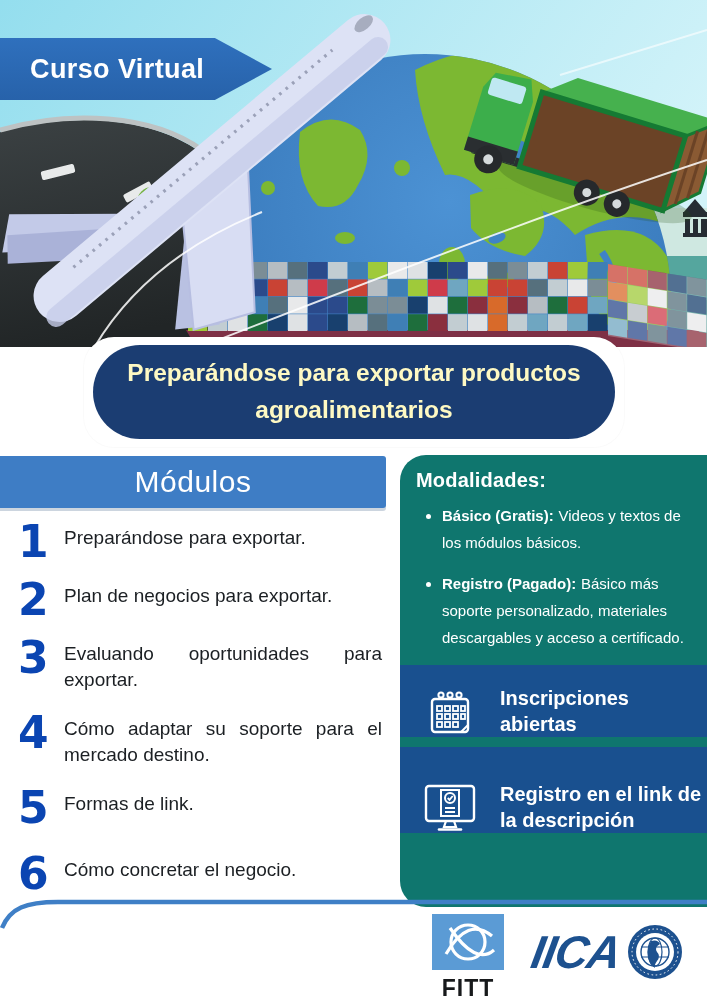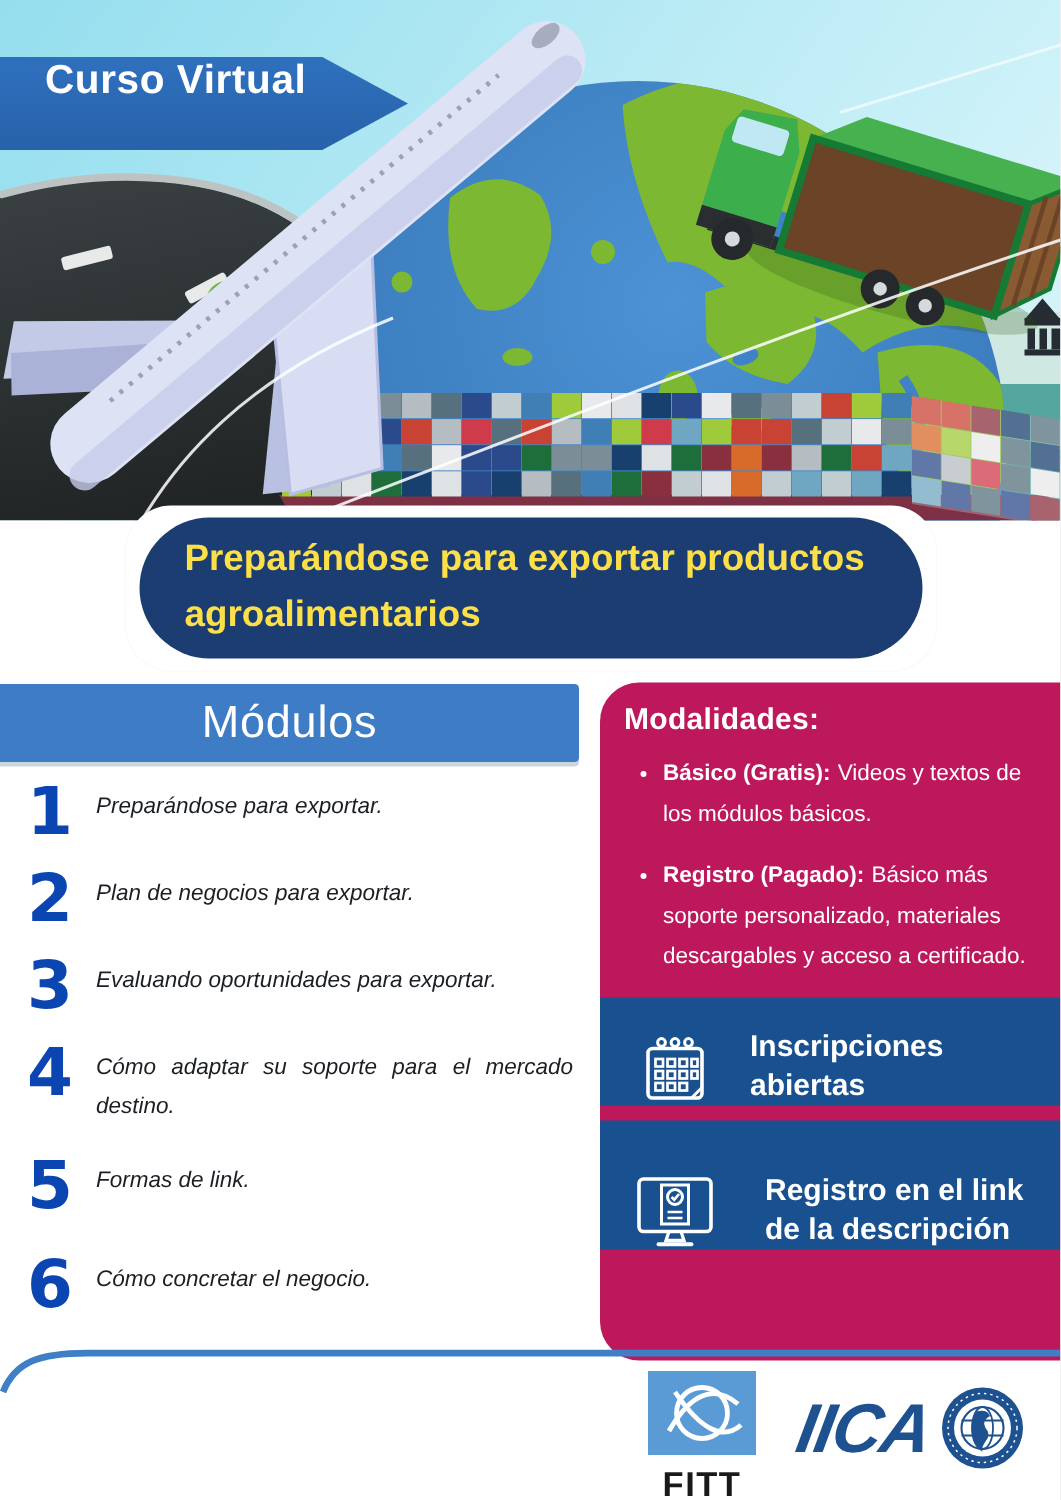--- a/index.html
+++ b/index.html
@@ -4,54 +4,54 @@
 <style>
   html,body{margin:0;padding:0;background:#e8e8e8;}
   .poster{position:relative;width:707px;height:1000px;background:#ffffff;overflow:hidden;
           font-family:"Liberation Sans",sans-serif;margin:0 auto;}
   
   .hero{position:absolute;left:0;top:0;width:707px;height:347px;}
   .hero svg{display:block;}
   .ribbon{position:absolute;left:0;top:38px;width:272px;height:62px;
           background:linear-gradient(180deg,#2f70bd,#2762aa);
           clip-path:polygon(0 0,79% 0,100% 50%,79% 100%,0 100%);
-          display:flex;align-items:flex-start;z-index:5;}
+          display:flex;align-items:center;z-index:5;}
   .ribbon span{color:#fff;font-size:27px;font-weight:700;letter-spacing:.4px;padding-left:30px;}
   
   .title-card{position:absolute;left:84px;top:337px;width:540px;height:110px;background:#fff;
               border-radius:30px;z-index:6;box-shadow:0 0 0 1px rgba(0,0,0,0.02);}
   .title-pill{position:absolute;left:9px;right:9px;top:8px;bottom:8px;background:#1b3d72;
               border-radius:48px;display:flex;align-items:center;justify-content:center;}
-  .title-pill div{color:#fde047;font-size:24.5px;font-weight:700;
+  .title-pill div{color:#fef9c3;font-size:24.5px;font-weight:700;text-align:center;
                   line-height:1.5;padding:0 30px;}
   
   .modules-bar{position:absolute;left:0;top:456px;width:386px;height:52px;background:#3e7dc5;
                border-radius:0 3px 3px 0;display:flex;align-items:center;justify-content:center;
                box-shadow:0 3px 0 rgba(23,62,110,.22);}
   .modules-bar span{color:#fff;font-size:30px;font-weight:400;letter-spacing:.5px;}
   .modules-list{position:absolute;left:18px;top:524px;width:364px;}
   .mod-item{display:flex;margin-bottom:22px;}
   .mod-item:nth-child(5){margin-bottom:30px;}
   .mod-num{width:46px;flex:none;font-size:44px;font-weight:800;color:#0b45b2;
            line-height:.82;font-family:"DejaVu Sans","Liberation Sans",sans-serif;}
-  .mod-text{flex:1;font-size:15px;color:#1b1f23;line-height:26px;text-align:justify;
-            font-weight:500;padding-top:1px;font-style:italic;}
+  .mod-text{flex:1;font-size:19px;color:#1b1f23;line-height:26px;text-align:justify;
+            font-weight:500;padding-top:1px;}
   
-  .panel{position:absolute;left:400px;top:455px;width:307px;height:452px;background:#be185d;
+  .panel{position:absolute;left:400px;top:455px;width:307px;height:452px;background:#0f766e;
          border-radius:26px 0 0 26px;overflow:hidden;box-sizing:border-box;
          padding:14px 14px 0 16px;color:#fff;}
   .panel-header{font-size:20px;font-weight:600;letter-spacing:.2px;}
   .panel ul{margin:10px 0 0 0;padding:0 0 0 26px;}
   .panel li{font-size:15px;line-height:27px;margin-bottom:14px;}
   .panel li::marker{color:#fff;}
   .bullet-lead{font-weight:700;margin-right:.32em;}
   .panel-row{display:flex;align-items:flex-end;background:#19508f;
              margin:0 -14px 10px -16px;}
   .panel-row.r1{height:72px;margin-top:8px;}
-  .panel-row.r2{height:86px;gap:10px;}
+  .panel-row.r2{height:86px;}
   .row-icon{width:100px;flex:none;display:flex;align-items:center;justify-content:center;}
   .row-label{flex:1;font-size:20px;font-weight:700;line-height:1.3;padding-right:4px;}
   
   .bottom-line{position:absolute;left:0;top:892px;width:707px;height:46px;z-index:1;}
   .footer-fitt{position:absolute;left:430px;top:914px;width:76px;text-align:center;z-index:3;}
   .fitt-label{font-size:23px;font-weight:700;letter-spacing:1px;color:#17191b;margin-top:1px;}
   .footer-iica{position:absolute;left:532px;top:922px;display:flex;align-items:center;gap:6px;z-index:3;}
   .iica-word{font-size:46px;font-weight:700;font-style:italic;color:#1d518f;
              transform:skewX(-10deg);letter-spacing:-1px;line-height:60px;}
 </style>

